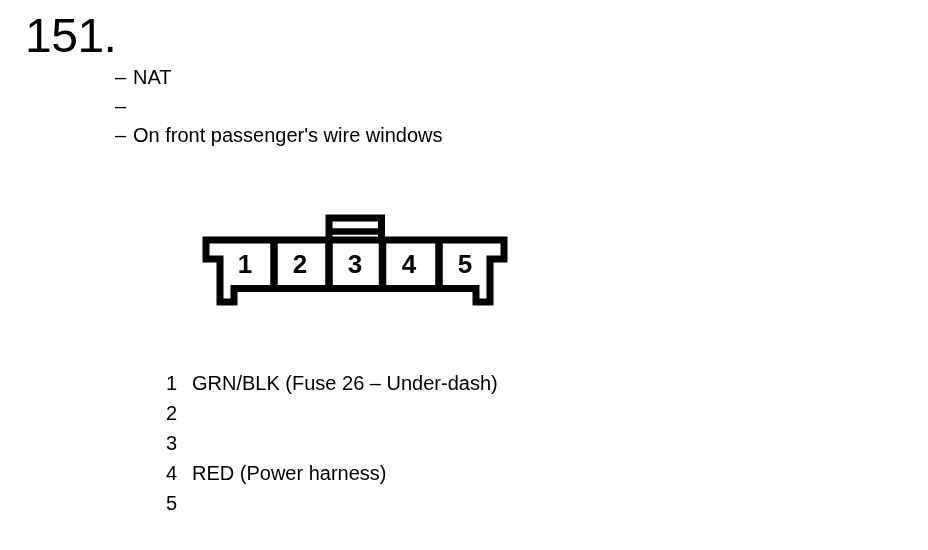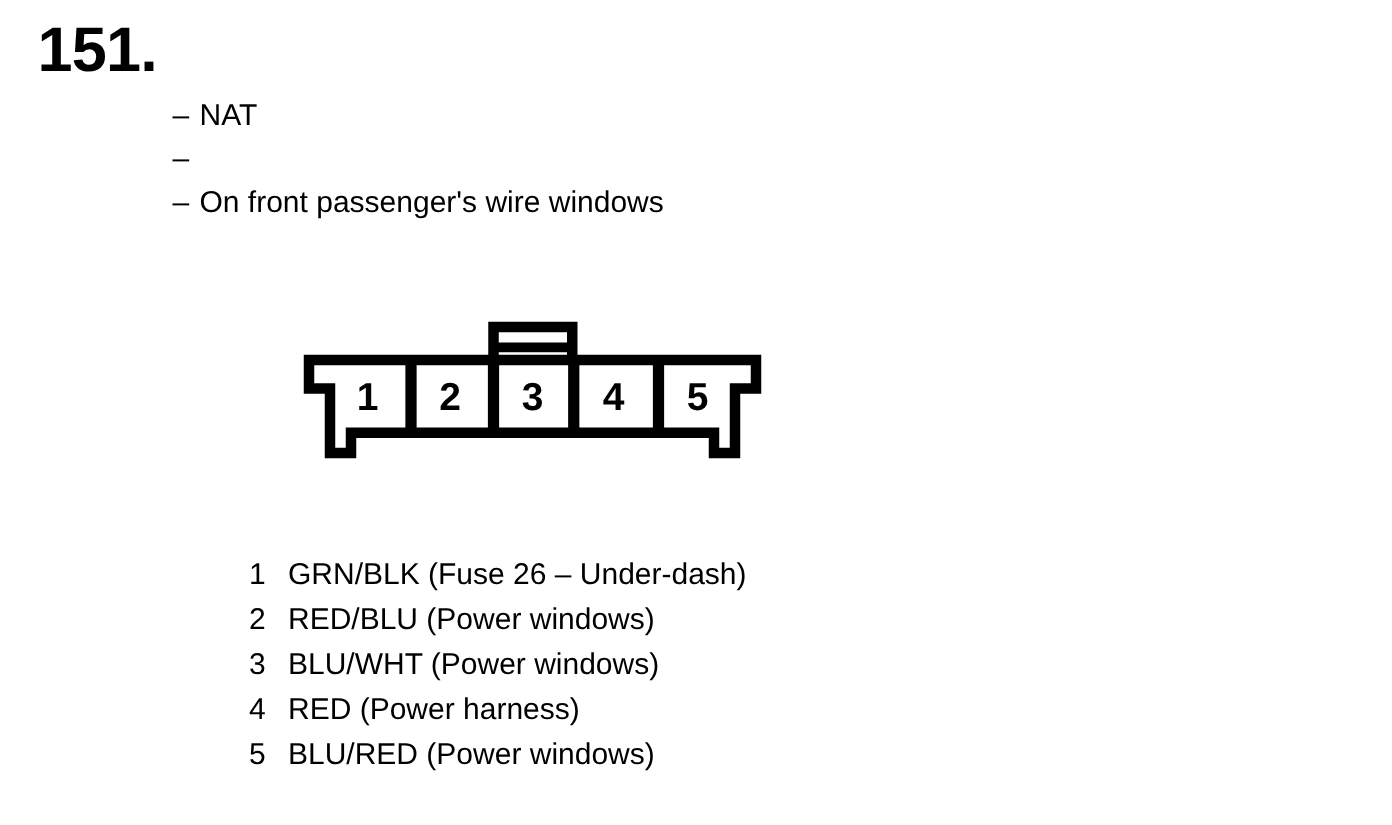--- a/index.html
+++ b/index.html
@@ -12,22 +12,22 @@
     font-family: "Liberation Sans", sans-serif;
     overflow: hidden;
   }
 
   
   .entry-header {
     position: absolute;
     left: 25px;
     top: 12px;
     display: flex;
-    font-weight: bold;
-    font-size: 42px;
+    font-weight: normal;
+    font-size: 48px;
     line-height: 1;
     letter-spacing: -0.5px;
     white-space: nowrap;
   }
   .entry-number { flex: 0 0 87px; width: 87px; }
 
   
   .notes {
     position: absolute;
     left: 115px;
@@ -98,29 +98,26 @@
     </g>
   </svg>
 
   <div class="pinout">
     <div class="pin-row">
       <span class="pin-num">1</span>
       <span class="pin-desc">GRN/BLK (Fuse 26 – Under-dash)</span>
     </div>
     <div class="pin-row">
       <span class="pin-num">2</span>
-      <span class="pin-desc">RED/BLU (Power windows)</span>
     </div>
     <div class="pin-row">
       <span class="pin-num">3</span>
-      <span class="pin-desc">BLU/WHT (Power windows)</span>
     </div>
     <div class="pin-row">
       <span class="pin-num">4</span>
       <span class="pin-desc">RED (Power harness)</span>
     </div>
     <div class="pin-row">
       <span class="pin-num">5</span>
-      <span class="pin-desc">BLU/RED (Power windows)</span>
     </div>
   </div>
 
 </div>
 
 </body></html>

